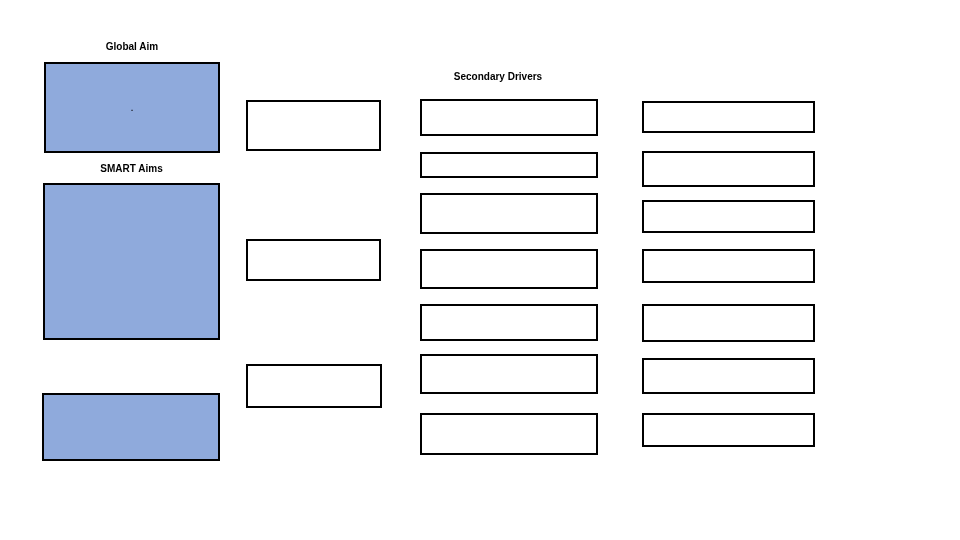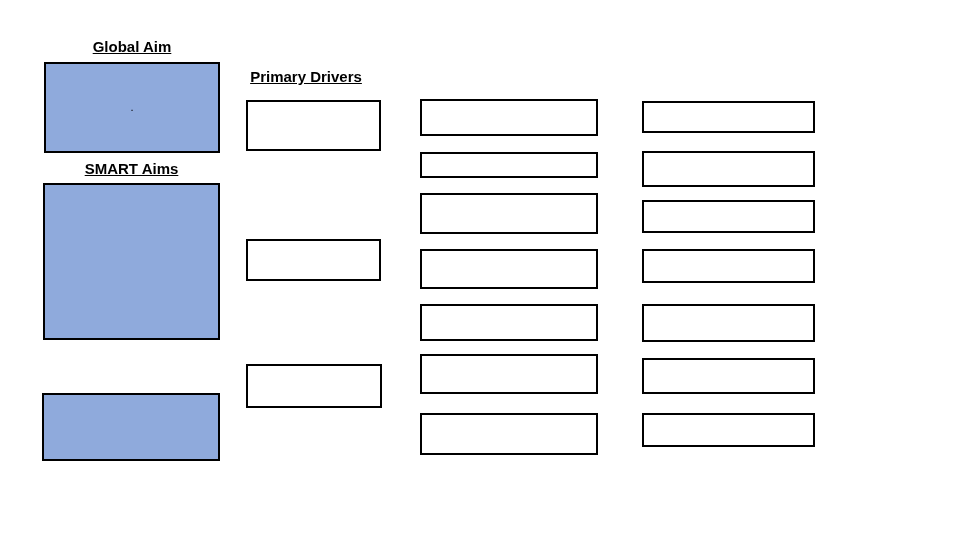--- a/index.html
+++ b/index.html
@@ -17,23 +17,22 @@
   .canvas {
     position: relative;
     width: 960px;
     height: 540px;
     background: var(--page-bg);
     overflow: hidden;
   }
   .label {
     position: absolute;
     color: var(--label-color);
-    font-size: 15px;
+    font-size: 10px;
     font-weight: bold;
-    text-decoration: underline;
     text-align: center;
     white-space: nowrap;
     line-height: 14px;
   }
   .bluebox {
     position: absolute;
     background: var(--aim-fill);
     border: 2px solid var(--box-border);
     box-sizing: border-box;
     display: flex;
@@ -96,25 +95,25 @@
   <div class="label lbl-global">Global Aim</div>
   <div class="bluebox box-global">
     <span class="dot">.</span>
   </div>
 
   <div class="label lbl-smart">SMART Aims</div>
   <div class="bluebox box-smart"></div>
 
   <div class="bluebox box-pop"></div>
 
-  <div class="label lbl-primary">Primary Drivers</div>
   <div class="whitebox pd1"></div>
   <div class="whitebox pd2"></div>
   <div class="whitebox pd3"></div>
 
+  <div class="label lbl-secondary">Secondary Drivers</div>
   <div class="whitebox sd1"></div>
   <div class="whitebox sd2"></div>
   <div class="whitebox sd3"></div>
   <div class="whitebox sd4"></div>
   <div class="whitebox sd5"></div>
   <div class="whitebox sd6"></div>
   <div class="whitebox sd7"></div>
 
   <div class="whitebox iv1"></div>
   <div class="whitebox iv2"></div>

